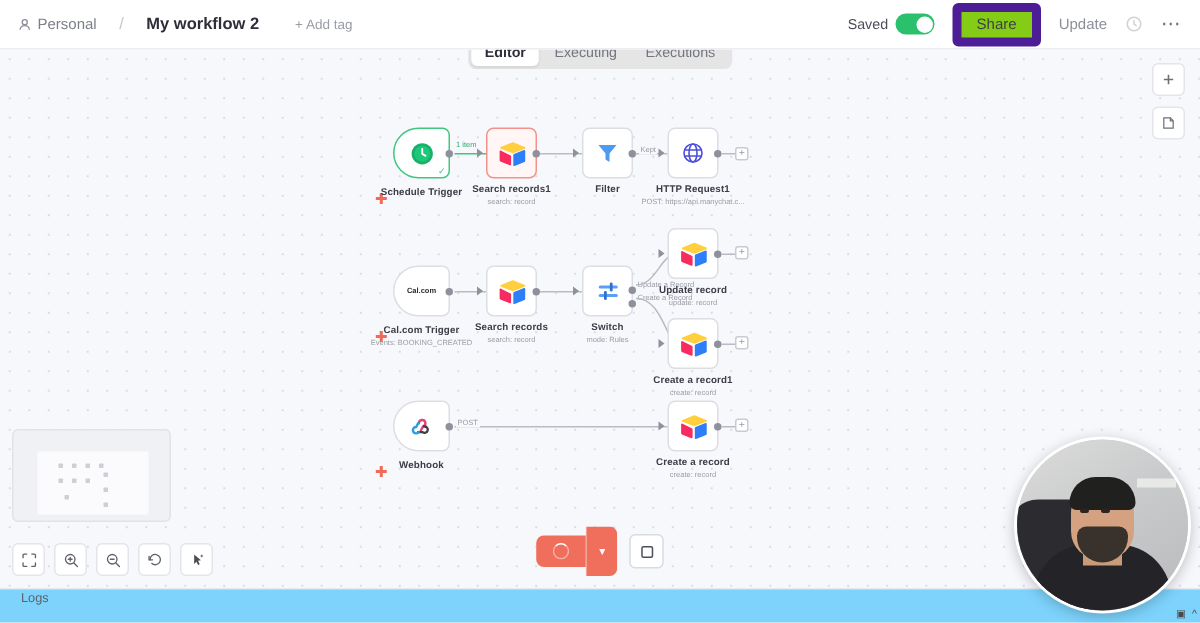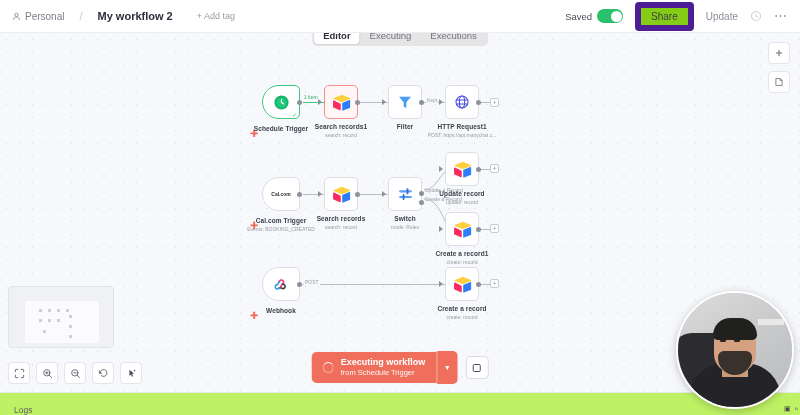--- a/index.html
+++ b/index.html
@@ -163,22 +163,22 @@
   }
   .stop-btn {
     width: 23px; height: 23px; background: #fff; border: 1px solid #d9dbe1;
     border-radius: 4px; display: flex; align-items: center; justify-content: center;
   }
   .stop-sq { width: 8px; height: 8px; border: 1.3px solid #4b4d57; border-radius: 1.5px; }
 
   
   .logs-bar {
     position: absolute; bottom: 0; left: 0; width: 800px; height: 23px;
-    background: #bef264; border-top: 1px solid #e6e8ed;
-    display: flex; align-items: flex-end; padding: 0 14px; z-index: 30;
+    background: #7dd3fc; border-top: 1px solid #e6e8ed;
+    display: flex; align-items: flex-start; padding: 0 14px; z-index: 30;
   }
   .logs-label { font-size: 8.5px; color: #5f616b; }
 
   
   .webcam {
     position: absolute; right: 6px; bottom: 6px; width: 118px; height: 118px;
     border-radius: 50%; overflow: hidden; z-index: 50;
     background: #cfcfcf; border: 2px solid #fff;
     box-shadow: 0 2px 9px rgba(0,0,0,.22);
   }
@@ -481,24 +481,20 @@
       <svg width="11" height="11" viewBox="0 0 16 16" fill="#4b4d57">
         <path d="M5 2.4 11.6 8 8.8 8.6l1.6 3.3-1.6.8-1.6-3.3L5 11.6z"></path>
         <path d="M12.4 2.2l.5 1.2 1.2.5-1.2.5-.5 1.2-.5-1.2-1.2-.5 1.2-.5z"></path>
       </svg>
     </div>
   </div>
 
   <div class="exec-wrap">
     <div class="exec-btn">
       <span class="spinner"></span>
-      <span>
-        <div class="exec-l1">Executing workflow</div>
-        <div class="exec-l2">from Schedule Trigger</div>
-      </span>
     </div>
     <div class="exec-caret">▾</div>
     <div class="stop-btn">
       <span class="stop-sq"></span>
     </div>
   </div>
 </div>
 
 <div class="logs-bar">
   <span class="logs-label">Logs</span>

